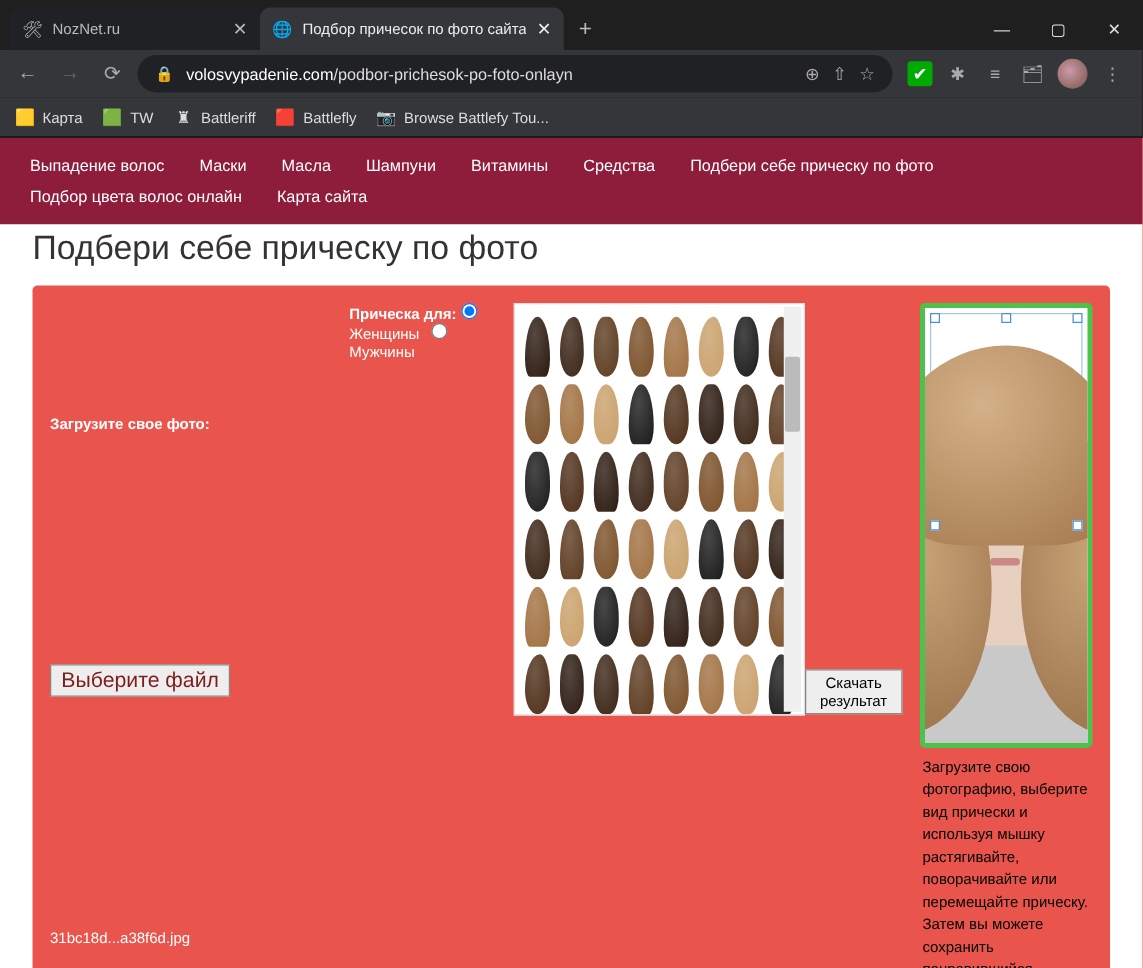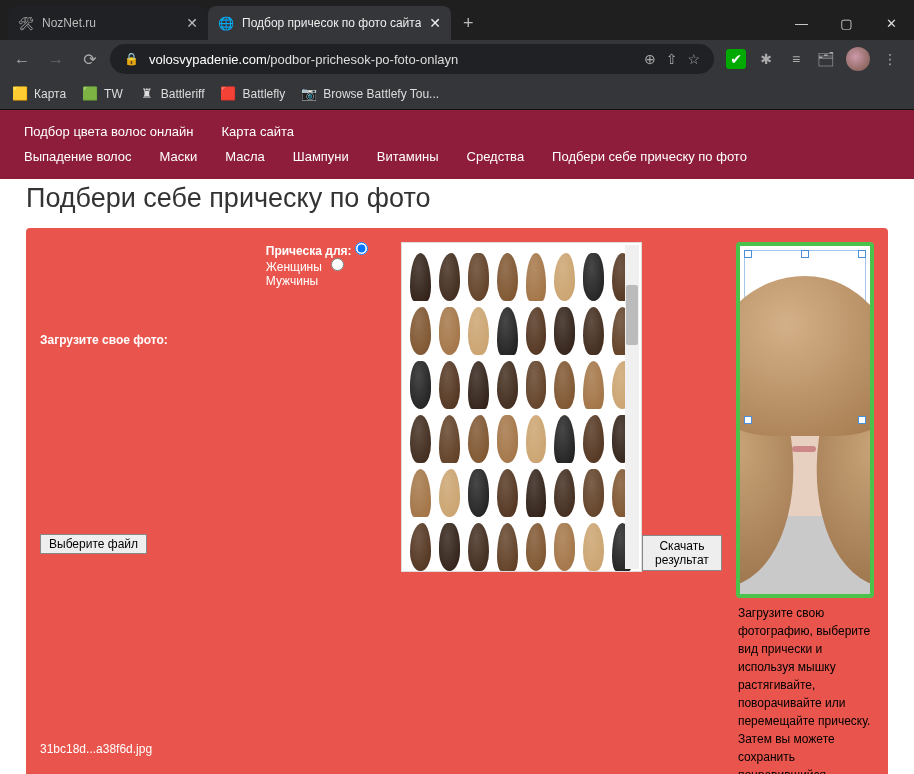--- a/index.html
+++ b/index.html
@@ -30,21 +30,21 @@
 .bm-icon { width: 16px; height: 16px; display: flex; align-items: center; justify-content: center; font-size: 13px; }
 
 .page { height: calc(774px - 40px - 38px - 32px); overflow-y: auto; background: #fff; position: relative; }
 .menu-bar { background: #8e1c3b; color: #fff; padding: 10px 24px; font-size: 13px; line-height: 1.9; }
 .menu-bar span { margin-right: 28px; }
 .breadcrumbs { padding: 14px 26px 6px; font-size: 11px; color: #888; }
 .page-title { padding: 4px 26px 14px; font-size: 27px; color: #333; font-weight: 400; }
 .app-panel { margin: 0 26px 20px; background: #e9554c; border-radius: 4px; padding: 14px; display: flex; gap: 14px; }
 .left-col { flex: 0 0 430px; display: flex; flex-direction: row; }
 .upload-row { color: #fff; font-size: 12px; font-weight: bold; margin-bottom: 10px; display: flex; align-items: center; gap: 6px; flex-wrap: wrap; }
-.file-btn { background: #eee; color: #000000; border: 1px solid #888; padding: 2px 8px; font-size: 12px; cursor: pointer; font-weight: normal; }
+.file-btn { background: #eee; color: #7f1d1d; border: 1px solid #888; padding: 2px 8px; font-size: 17px; cursor: pointer; font-weight: normal; }
 .filename { color: #fff; font-weight: normal; font-size: 12px; }
 .gender-row { color: #fff; font-size: 12px; font-weight: bold; margin-bottom: 8px; margin-left: 22px; }
 .gender-row label { margin-right: 6px; font-weight: normal; }
 .hair-grid { background: #fff; height: 330px; border: 1px solid #ddd; padding: 10px 8px; position: relative; overflow: hidden; }
 .hair-rows { display: flex; flex-direction: column; gap: 6px; }
 .hair-row { display: flex; gap: 8px; }
 .hair-item { width: 42px; height: 48px; position: relative; cursor: pointer; }
 .hair-shape { width: 100%; height: 100%; border-radius: 50% 50% 40% 40% / 60% 60% 40% 40%; }
 .scrollbar { position: absolute; right: 2px; top: 2px; bottom: 2px; width: 14px; background: #f0f0f0; }
 .scroll-thumb { position: absolute; left: 1px; right: 1px; top: 40px; height: 60px; background: #bbb; border-radius: 2px; }
@@ -132,22 +132,22 @@
       <span>Battlefly</span>
     </div>
   <div class="bm">
       <span class="bm-icon">📷</span>
       <span>Browse Battlefy Tou...</span>
     </div>
 </div>
 
 <div class="page">
   <div class="menu-bar">
+    <div id="menu-line1"><span>Выпадение волос</span><span>Маски</span><span>Масла</span><span>Шампуни</span><span>Витамины</span><span>Средства</span><span>Подбери себе прическу по фото</span></div>
     <div id="menu-line2"><span>Подбор цвета волос онлайн</span><span>Карта сайта</span></div>
-    <div id="menu-line1"><span>Выпадение волос</span><span>Маски</span><span>Масла</span><span>Шампуни</span><span>Витамины</span><span>Средства</span><span>Подбери себе прическу по фото</span></div>
   </div>
   <h1 class="page-title">Подбери себе прическу по фото</h1>
 
   <div class="app-panel">
     <div class="left-col">
       <div class="upload-row">
         <span>Загрузите свое фото:</span>
         <button class="file-btn">Выберите файл</button>
         <span class="filename">31bc18d...a38f6d.jpg</span>
       </div>

